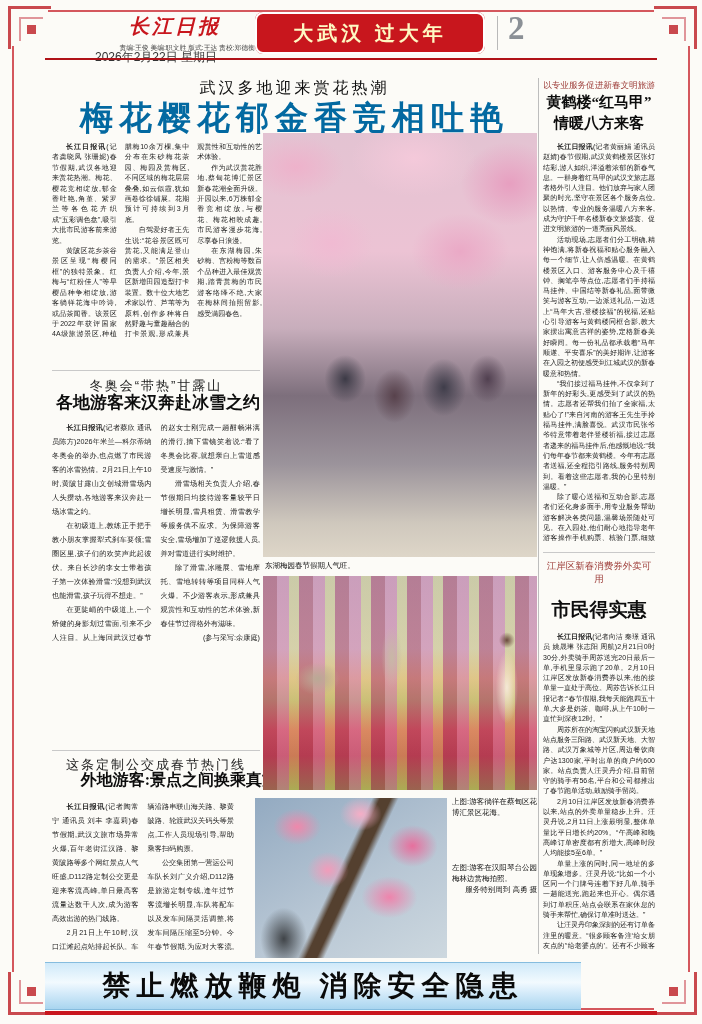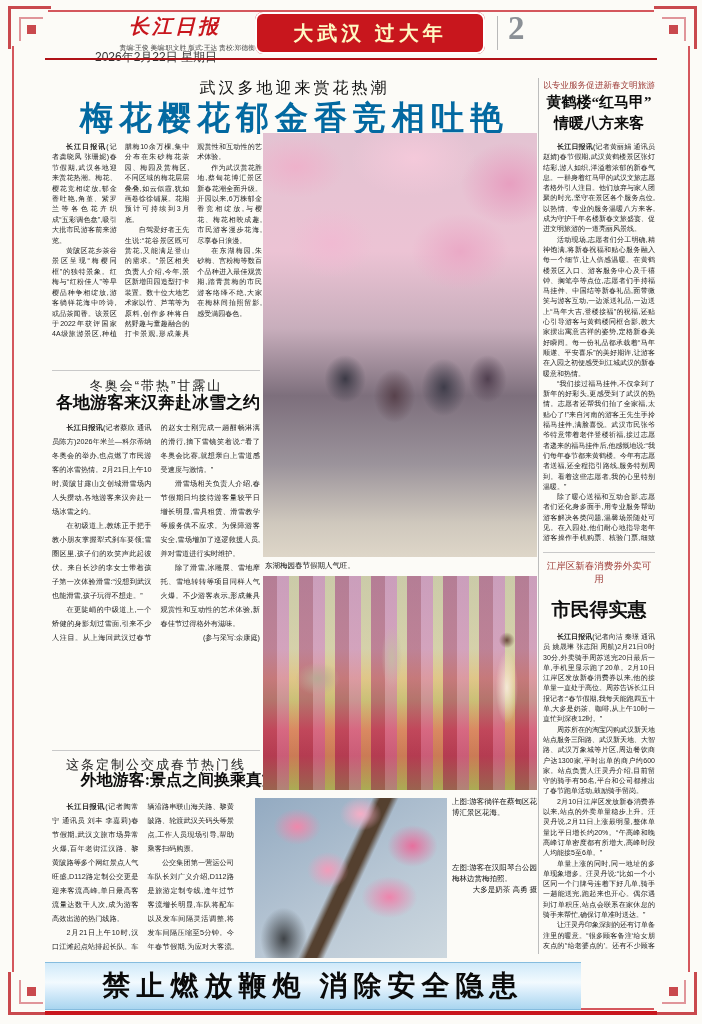--- a/index.html
+++ b/index.html
@@ -164,21 +164,21 @@
 
   </div>
 
   <div class="photo photo-main" style="left:263px;top:133px;width:274px;height:424px;"></div>
   <div class="caption" style="left:265px;top:560px;width:185px;">东湖梅园春节假期人气旺。</div>
   <div class="photo photo-castle" style="left:263px;top:576px;width:274px;height:214px;"></div>
   <div class="caption" style="left:452px;top:796px;width:85px;">上图:游客徜徉在蔡甸区花博汇景区花海。</div>
   <div class="photo photo-blossom" style="left:255px;top:798px;width:192px;height:160px;"></div>
   <div class="caption" style="left:452px;top:862px;width:85px;">
     <span>左图:游客在汉阳琴台公园梅林边赏梅拍照。</span>
-    <span class="credit">大多是奶茶 高勇 摄</span>
+    <span class="credit">服务特别周到 高勇 摄</span>
   </div>
 
   <div class="vline"></div>
 
   <div class="sb-kicker" style="top:80px;">以专业服务促进新春文明旅游</div>
   <div class="sb-headline" style="top:92px;font-size:15px;line-height:21px;">
     <div>黄鹤楼“红马甲”</div>
     <div>情暖八方来客</div>
   </div>
   <div class="body-text col1" style="left:543px;top:142px;width:112px;height:404px;">

